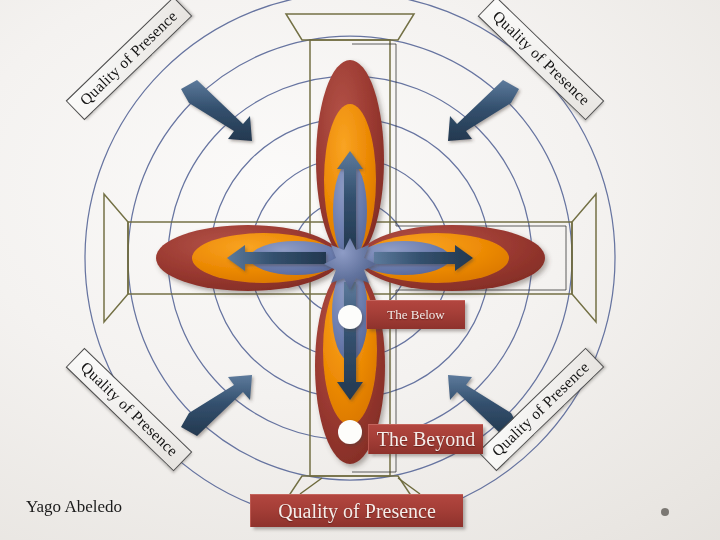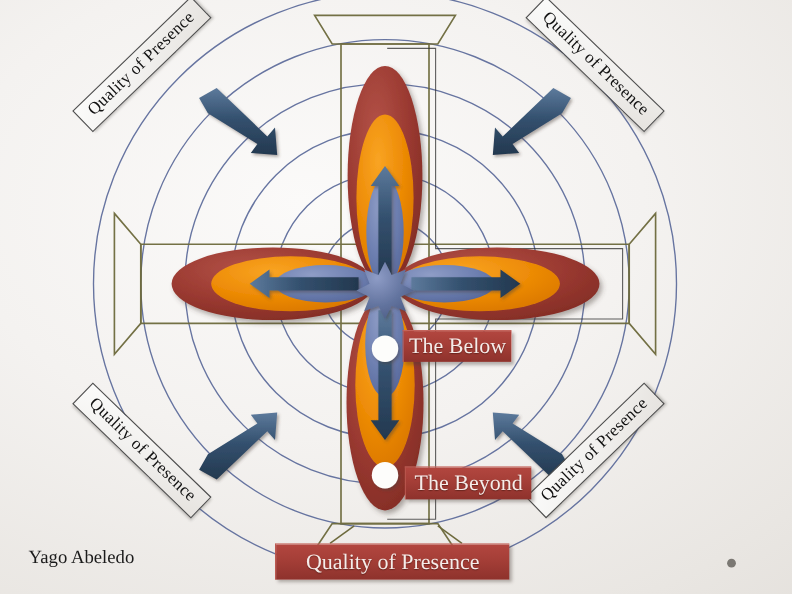--- a/index.html
+++ b/index.html
@@ -42,21 +42,21 @@
     background:linear-gradient(180deg,#b2463f 0%,#a63f38 40%,#8e322c 100%);
     border-top:1px solid #c4645c;
     border-left:1px solid #bb5850;
     color:#f6ece9;
     font-family:"Liberation Serif", serif;
     white-space:nowrap;
     display:flex;align-items:center;justify-content:center;
     box-shadow:2.5px 2.5px 3px rgba(70,60,55,.38);
     text-shadow:0 1px 1px rgba(60,20,15,.55);
   }
-  #lbl-below  {left:366px; top:300px; width:98px;  height:28px; font-size:20px;}
+  #lbl-below  {left:366px; top:300px; width:98px;  height:28px; font-size:13px;}
   #lbl-beyond {left:368px; top:424px; width:114px; height:29px; font-size:20px;}
   #lbl-bottom {left:250px; top:494px; width:212px; height:32px; font-size:20px;}
 
   #author{
     position:absolute;left:26px;top:497px;
     font-family:Liberation Serif, serif;
     font-size:17px;color:#1b1b1b;
   }
   #corner-dot{
     position:absolute;left:661px;top:508px;width:8px;height:8px;

